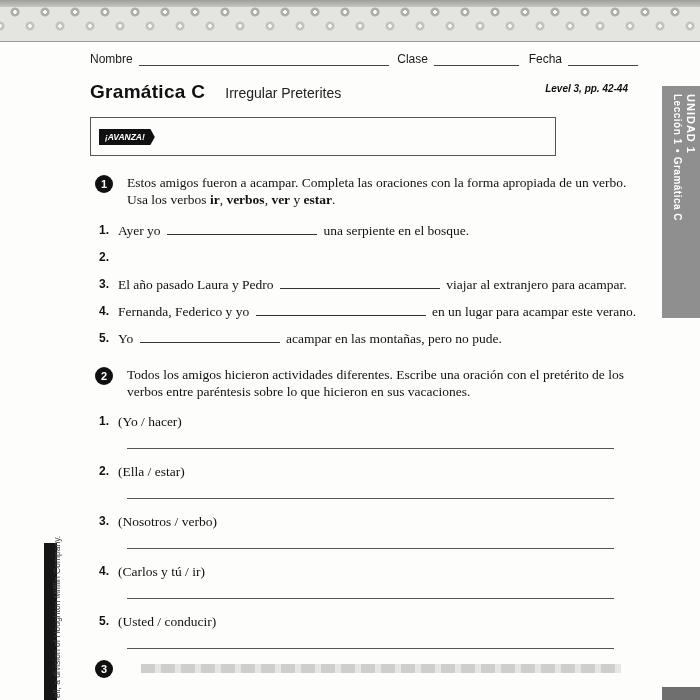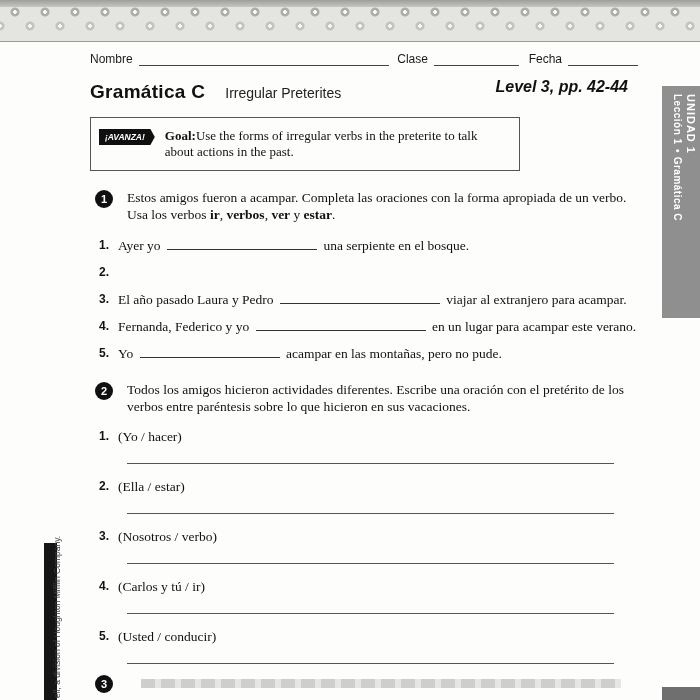--- a/index.html
+++ b/index.html
@@ -84,27 +84,27 @@
     font-family: "Liberation Sans", sans-serif;
     font-size: 19px; font-weight: bold; letter-spacing: 0.3px;
   }
   .page-subtitle {
     font-family: "Liberation Sans", sans-serif;
     font-size: 14px; margin-left: 20px; color: #222;
   }
   .level-ref {
     margin-left: auto; margin-right: 10px;
     font-family: "Liberation Sans", sans-serif;
-    font-size: 16px; font-weight: bold; font-style: italic;
+    font-size: 10px; font-weight: bold; font-style: italic;
     position: relative; top: -6px;
   }
 
   
   .goal-box {
-    margin-top: 14px; width: 430px;
+    margin-top: 14px; width: 466px;
     border: 1px solid #555;
     padding: 10px 10px 10px 8px;
     display: flex; align-items: flex-start;
   }
   .avanza-badge {
     flex: 0 0 auto;
     background: #101010; color: #fff;
     font-family: "Liberation Sans", sans-serif;
     font-size: 8.5px; font-weight: bold; font-style: italic;
     padding: 3px 10px 3px 6px; margin-right: 10px; margin-top: 1px;
@@ -187,21 +187,20 @@
   </div>
 
   <div class="title-row">
     <span class="page-title">Gramática C</span>
     <span class="page-subtitle">Irregular Preterites</span>
     <span class="level-ref">Level 3, pp. 42-44</span>
   </div>
 
   <div class="goal-box">
     <span class="avanza-badge">¡AVANZA!</span>
-    <span class="goal-text"><b>Goal:</b><span>Use the forms of irregular verbs in the preterite to talk about actions in the past.</span></span>
   </div>
 
   <div class="ex-header ex1-header">
     <span class="num-circle">1</span>
     <span class="ex-instructions"><span>Estos amigos fueron a acampar. Completa las oraciones con la forma apropiada de un verbo. Usa los verbos </span><b>ir</b><span>, </span><b>verbos</b><span>, </span><b>ver</b><span> y </span><b>estar</b><span>.</span></span>
   </div>
 
   <div class="ex1-items">
     <div class="fill-item">
       <span class="item-num">1.</span>

